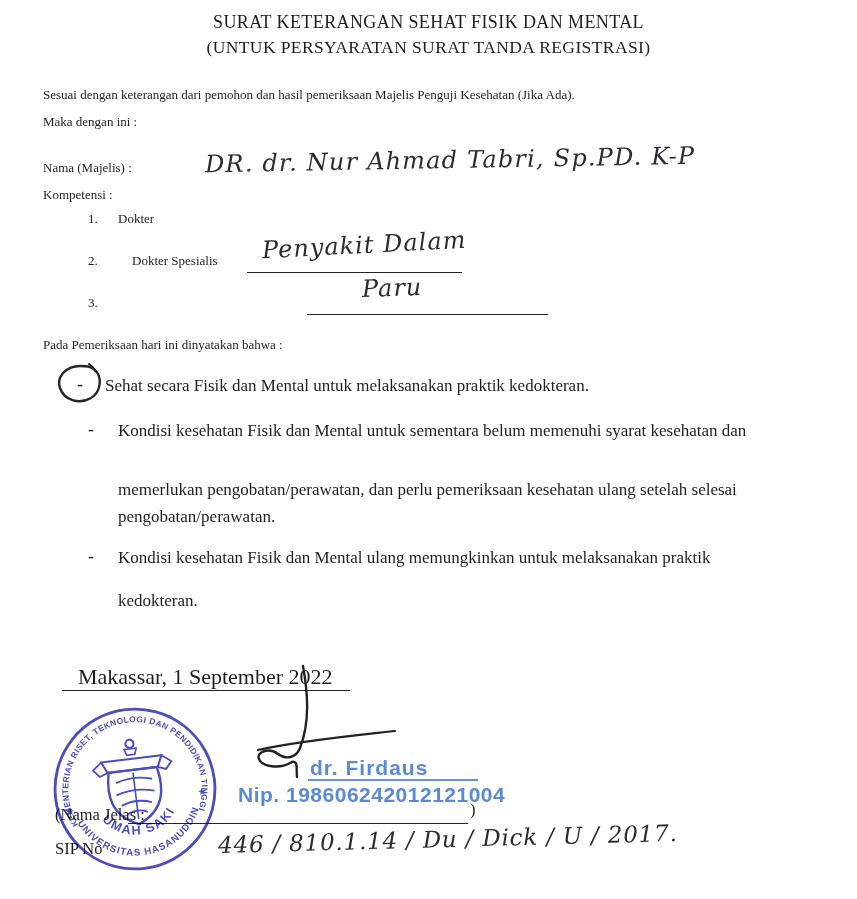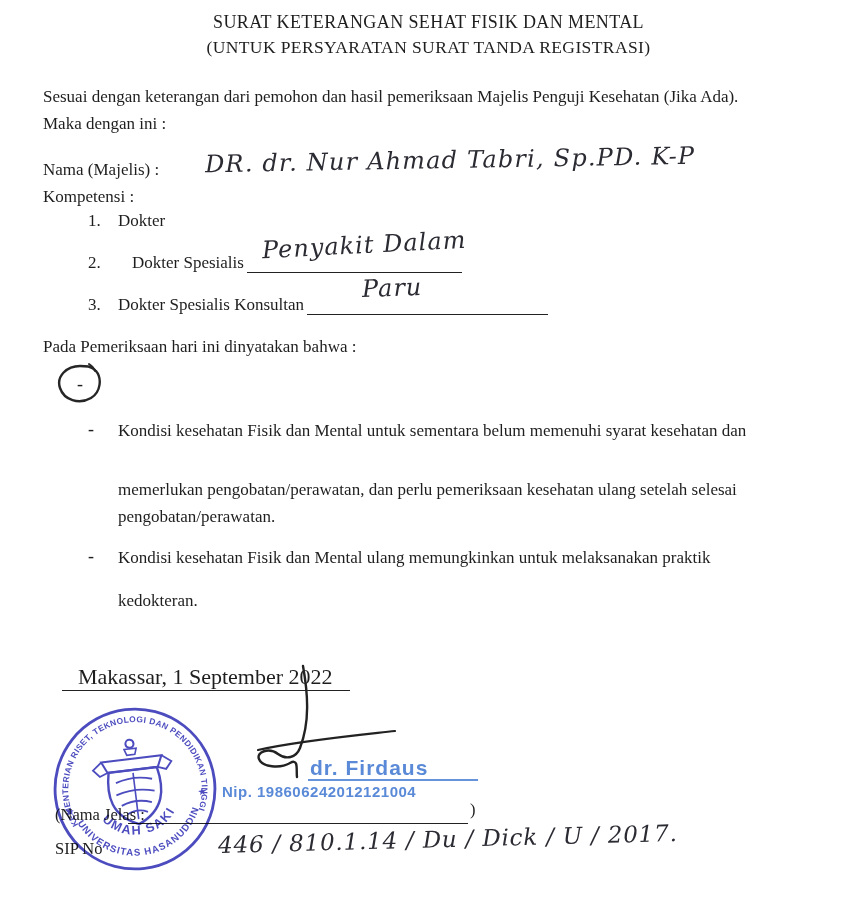--- a/index.html
+++ b/index.html
@@ -7,21 +7,21 @@
     position:relative;
     width:857px;height:899px;
     background:#ffffff;
     font-family:"Liberation Serif", serif;
     color:#1e1e1e;
     overflow:hidden;
     padding-left:36px;
   }
   .abs{position:absolute;}
   .title{width:857px;text-align:center;font-size:18px;letter-spacing:.4px;}
-  .body-text{font-size:17px;}
+  .body-text{font-size:13px;}
   .hand{
     font-family:"DejaVu Serif", serif;
     font-style:italic;
     color:#2b2b33;
     white-space:nowrap;
   }
   .uline{border-bottom:1.8px solid #222;height:0;}
   .dash{font-size:18px;}
   .opt-line{font-size:17px;white-space:nowrap;}
   .stamp-blue-text{
@@ -52,52 +52,52 @@
 
   <div class="abs body-text" style="top:211px;left:88px;">1.</div>
   <div class="abs body-text" style="top:211px;left:118px;">Dokter</div>
 
   <div class="abs body-text" style="top:253px;left:88px;">2.</div>
   <div class="abs body-text" style="top:253px;left:132px;">Dokter Spesialis</div>
   <div class="abs uline" style="top:272px;left:247px;width:215px;"></div>
   <div class="abs hand" style="top:231px;left:262px;font-size:24px;letter-spacing:1px;transform:rotate(-3deg);">Penyakit Dalam</div>
 
   <div class="abs body-text" style="top:295px;left:88px;">3.</div>
-  <div class="abs body-text" style="top:295px;left:118px;">Dokter Spesialis Konsultan</div>
   <div class="abs uline" style="top:314px;left:307px;width:241px;"></div>
   <div class="abs hand" style="top:274px;left:362px;font-size:24px;letter-spacing:1px;transform:rotate(-2deg);">Paru</div>
 
   <div class="abs body-text" style="top:337px;left:43px;">Pada Pemeriksaan hari ini dinyatakan bahwa :</div>
 
   <svg class="abs" style="top:362px;left:56px;" width="50" height="44" viewBox="0 0 50 44">
     <path d="M 40,9 C 46,16 45,30 35,36 C 23,43 8,38 4,26 C 0,14 11,4 24,4 C 30,4 35,4 39,8" fill="none" stroke="#262626" stroke-width="2.4" stroke-linecap="round"></path>
     <path d="M 33,2 C 36,4 38,6 39,9" fill="none" stroke="#262626" stroke-width="2" stroke-linecap="round"></path>
   </svg>
   <div class="abs dash" style="top:374px;left:77px;">-</div>
+  <div class="abs opt-line" style="top:376px;left:105px;">Sehat secara Fisik dan Mental untuk melaksanakan praktik kedokteran.</div>
 
   <div class="abs dash" style="top:419px;left:88px;">-</div>
   <div class="abs opt-line" style="top:421px;left:118px;">Kondisi kesehatan Fisik dan Mental untuk sementara belum memenuhi syarat kesehatan dan</div>
   <div class="abs opt-line" style="top:464px;left:118px;margin-top:16px;">memerlukan pengobatan/perawatan, dan perlu pemeriksaan kesehatan ulang setelah selesai</div>
   <div class="abs opt-line" style="top:507px;left:118px;">pengobatan/perawatan.</div>
 
   <div class="abs dash" style="top:546px;left:88px;">-</div>
   <div class="abs opt-line" style="top:548px;left:118px;">Kondisi kesehatan Fisik dan Mental ulang memungkinkan untuk melaksanakan praktik</div>
   <div class="abs opt-line" style="top:591px;left:118px;">kedokteran.</div>
 
   <div class="abs" style="top:664px;left:78px;font-size:22px;">Makassar, 1 September 2022</div>
   <div class="abs uline" style="top:690px;left:62px;width:288px;"></div>
 
   <svg class="abs" style="top:656px;left:228px;" width="200" height="130" viewBox="0 0 200 130">
     <path d="M 75,10 C 80,38 82,66 72,92 C 68,102 58,104 50,98 C 41,91 28,96 31,103 C 34,111 52,113 62,107 C 71,102 68,114 69,121" fill="none" stroke="#222" stroke-width="2.4" stroke-linecap="round"></path>
     <path d="M 30,94 C 70,85 122,80 167,75" fill="none" stroke="#222" stroke-width="2.2" stroke-linecap="round"></path>
   </svg>
 
   <div class="abs stamp-blue-text" style="top:756px;left:310px;font-size:21px;letter-spacing:1px;">dr. Firdaus</div>
   <div class="abs blue-line" style="top:779px;left:308px;width:170px;"></div>
-  <div class="abs stamp-blue-text" style="top:783px;left:222px;font-size:15px;letter-spacing:.5px;">Nip. 198606242012121004</div>
+  <div class="abs stamp-blue-text" style="top:783px;left:238px;font-size:21px;letter-spacing:.5px;">Nip. 198606242012121004</div>
 
   <div class="abs" style="top:805px;left:55px;font-size:16.5px;">(Nama Jelas :</div>
   <div class="abs uline" style="top:823px;left:128px;width:340px;border-bottom-width:1.6px;"></div>
   <div class="abs" style="top:800px;left:470px;font-size:16.5px;">)</div>
 
   <div class="abs" style="top:839px;left:55px;font-size:16.5px;font-family:Liberation Serif, serif;">SIP No</div>
   <div class="abs hand" style="top:826px;left:218px;font-size:23px;letter-spacing:.8px;transform:rotate(-1.5deg);">446 / 810.1.14 / Du / Dick / U / 2017.</div>
 
   <svg class="abs" style="top:704px;left:50px;opacity:.92;mix-blend-mode:multiply;transform:rotate(-7deg);" width="170" height="170" viewBox="0 0 168 168">
     <g stroke="#3c3cba" fill="none">

